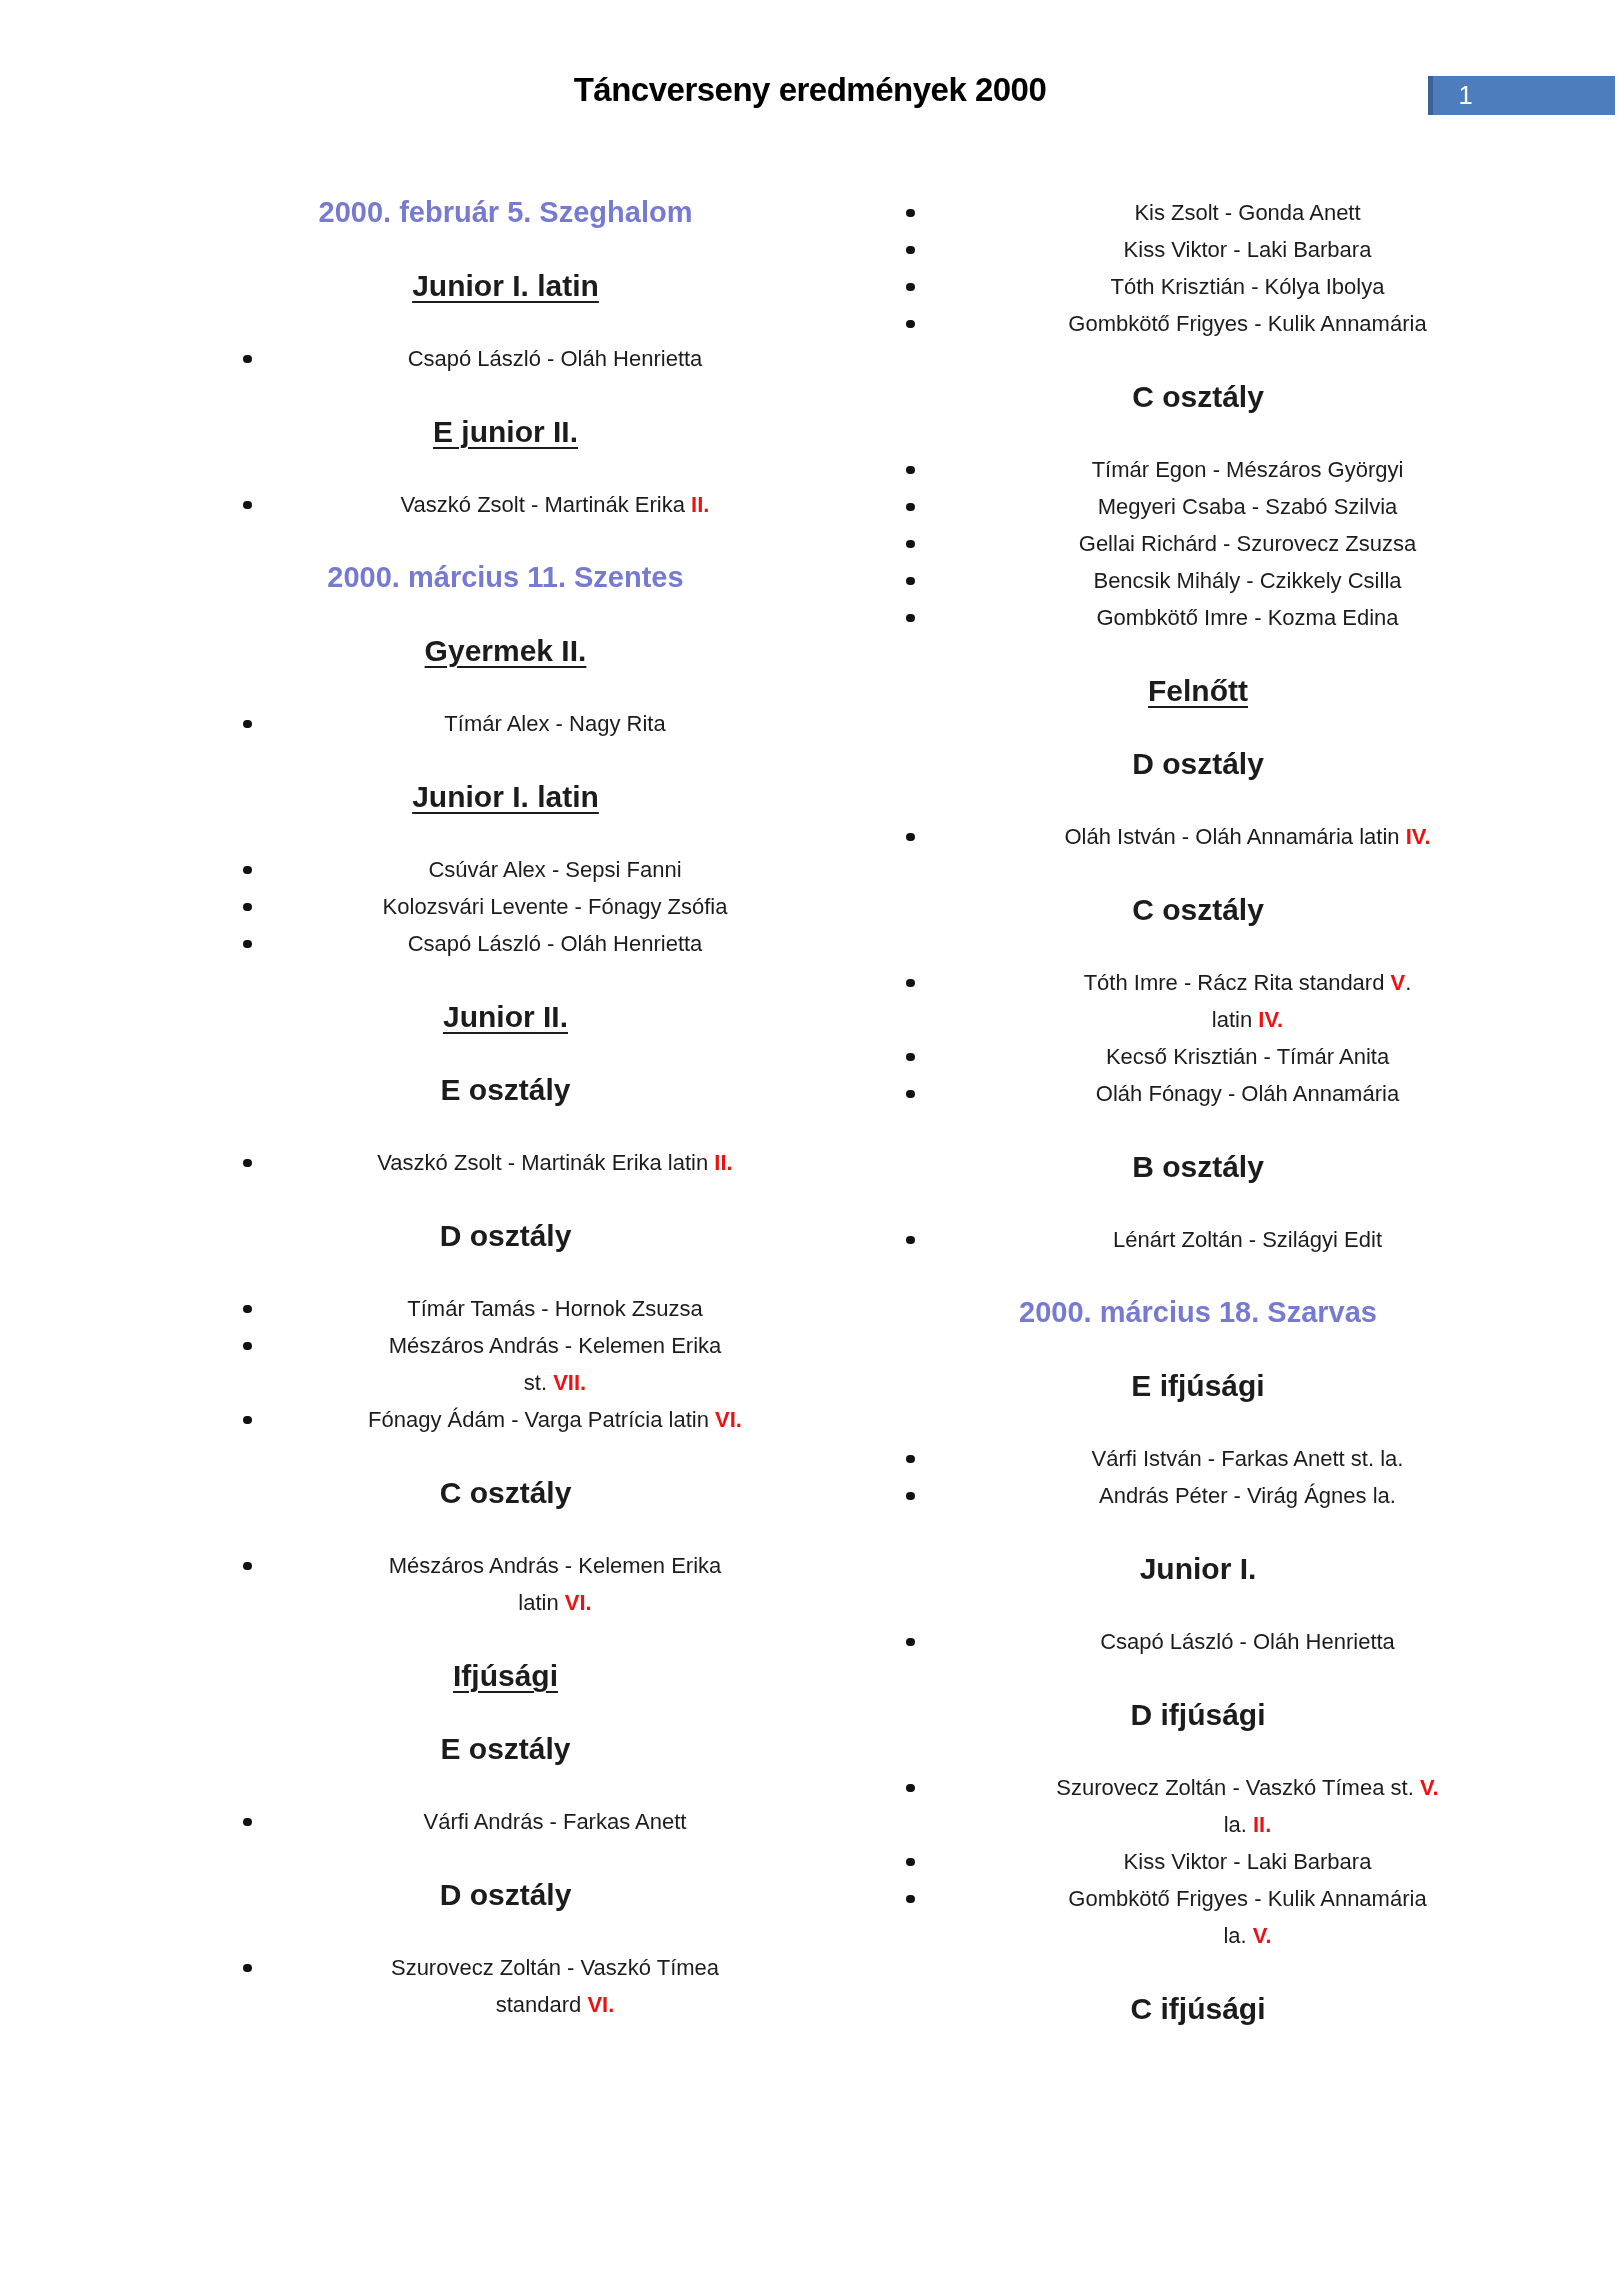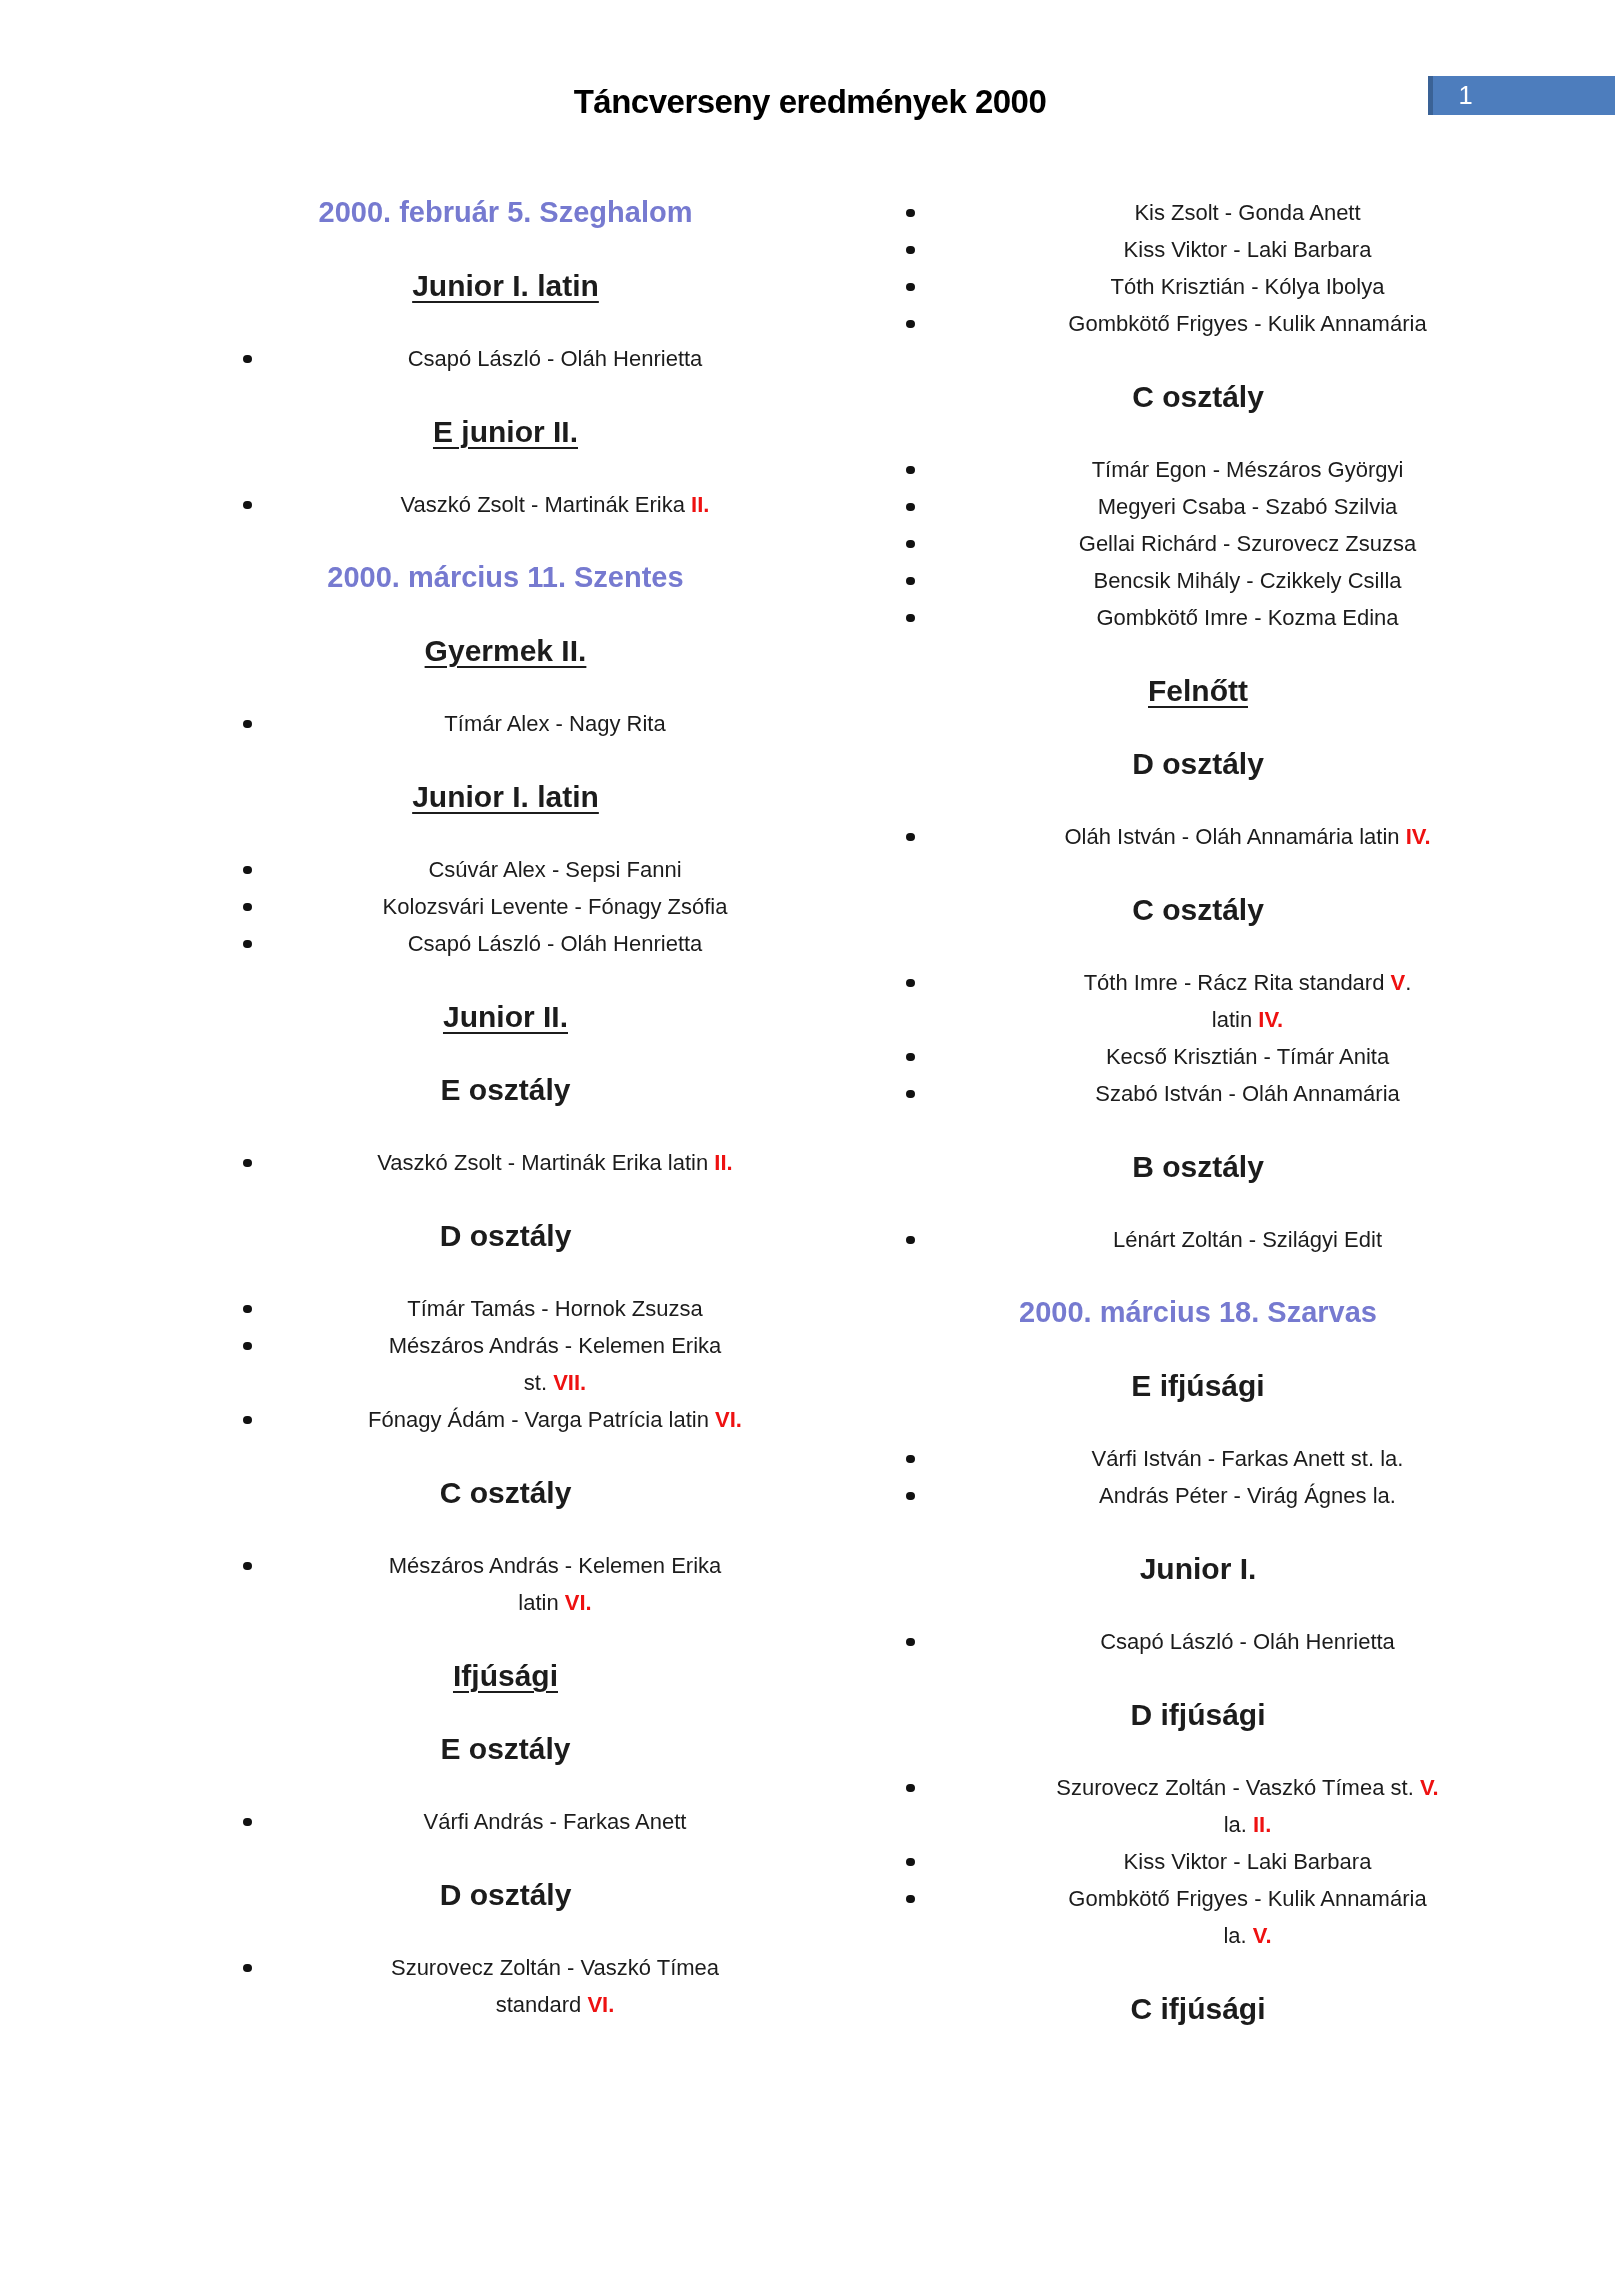--- a/index.html
+++ b/index.html
@@ -17,21 +17,21 @@
     position: relative;
     width: 1620px;
     height: 2293px;
     background: var(--paper);
     margin: 0 auto;
     overflow: hidden;
     color: var(--ink);
   }
   .doc-title {
     position: absolute;
-    top: 83px;
+    top: 71px;
     left: 0;
     width: 1620px;
     text-align: center;
     font-size: 33px;
     font-weight: bold;
     color: #000;
     letter-spacing: -0.5px;
   }
   .page-badge {
     position: absolute;
@@ -166,21 +166,21 @@
       </div>
       <div class="sub-heading underlined block">Felnőtt</div>
       <div class="sub-heading block">D osztály</div>
       <div class="results-list block">
         <div class="result-item"><span class="bullet-dot"></span><span>Oláh István - Oláh Annamária latin </span><span class="placement">IV.</span></div>
       </div>
       <div class="sub-heading block">C osztály</div>
       <div class="results-list block">
         <div class="result-item"><span class="bullet-dot"></span><span>Tóth Imre - Rácz Rita standard </span><span class="placement">V</span><span>.</span><br><span>latin </span><span class="placement">IV.</span></div>
         <div class="result-item"><span class="bullet-dot"></span><span>Kecső Krisztián - Tímár Anita</span></div>
-        <div class="result-item"><span class="bullet-dot"></span><span>Szabó István - Oláh Annamária</span></div>
+        <div class="result-item"><span class="bullet-dot"></span><span>Oláh Fónagy - Oláh Annamária</span></div>
       </div>
       <div class="sub-heading block">B osztály</div>
       <div class="results-list block">
         <div class="result-item"><span class="bullet-dot"></span><span>Lénárt Zoltán - Szilágyi Edit</span></div>
       </div>
       <div class="date-heading block">2000. március 18. Szarvas</div>
       <div class="sub-heading block">E ifjúsági</div>
       <div class="results-list block">
         <div class="result-item"><span class="bullet-dot"></span><span>Várfi István - Farkas Anett st. la.</span></div>
         <div class="result-item"><span class="bullet-dot"></span><span>András Péter - Virág Ágnes la.</span></div>

